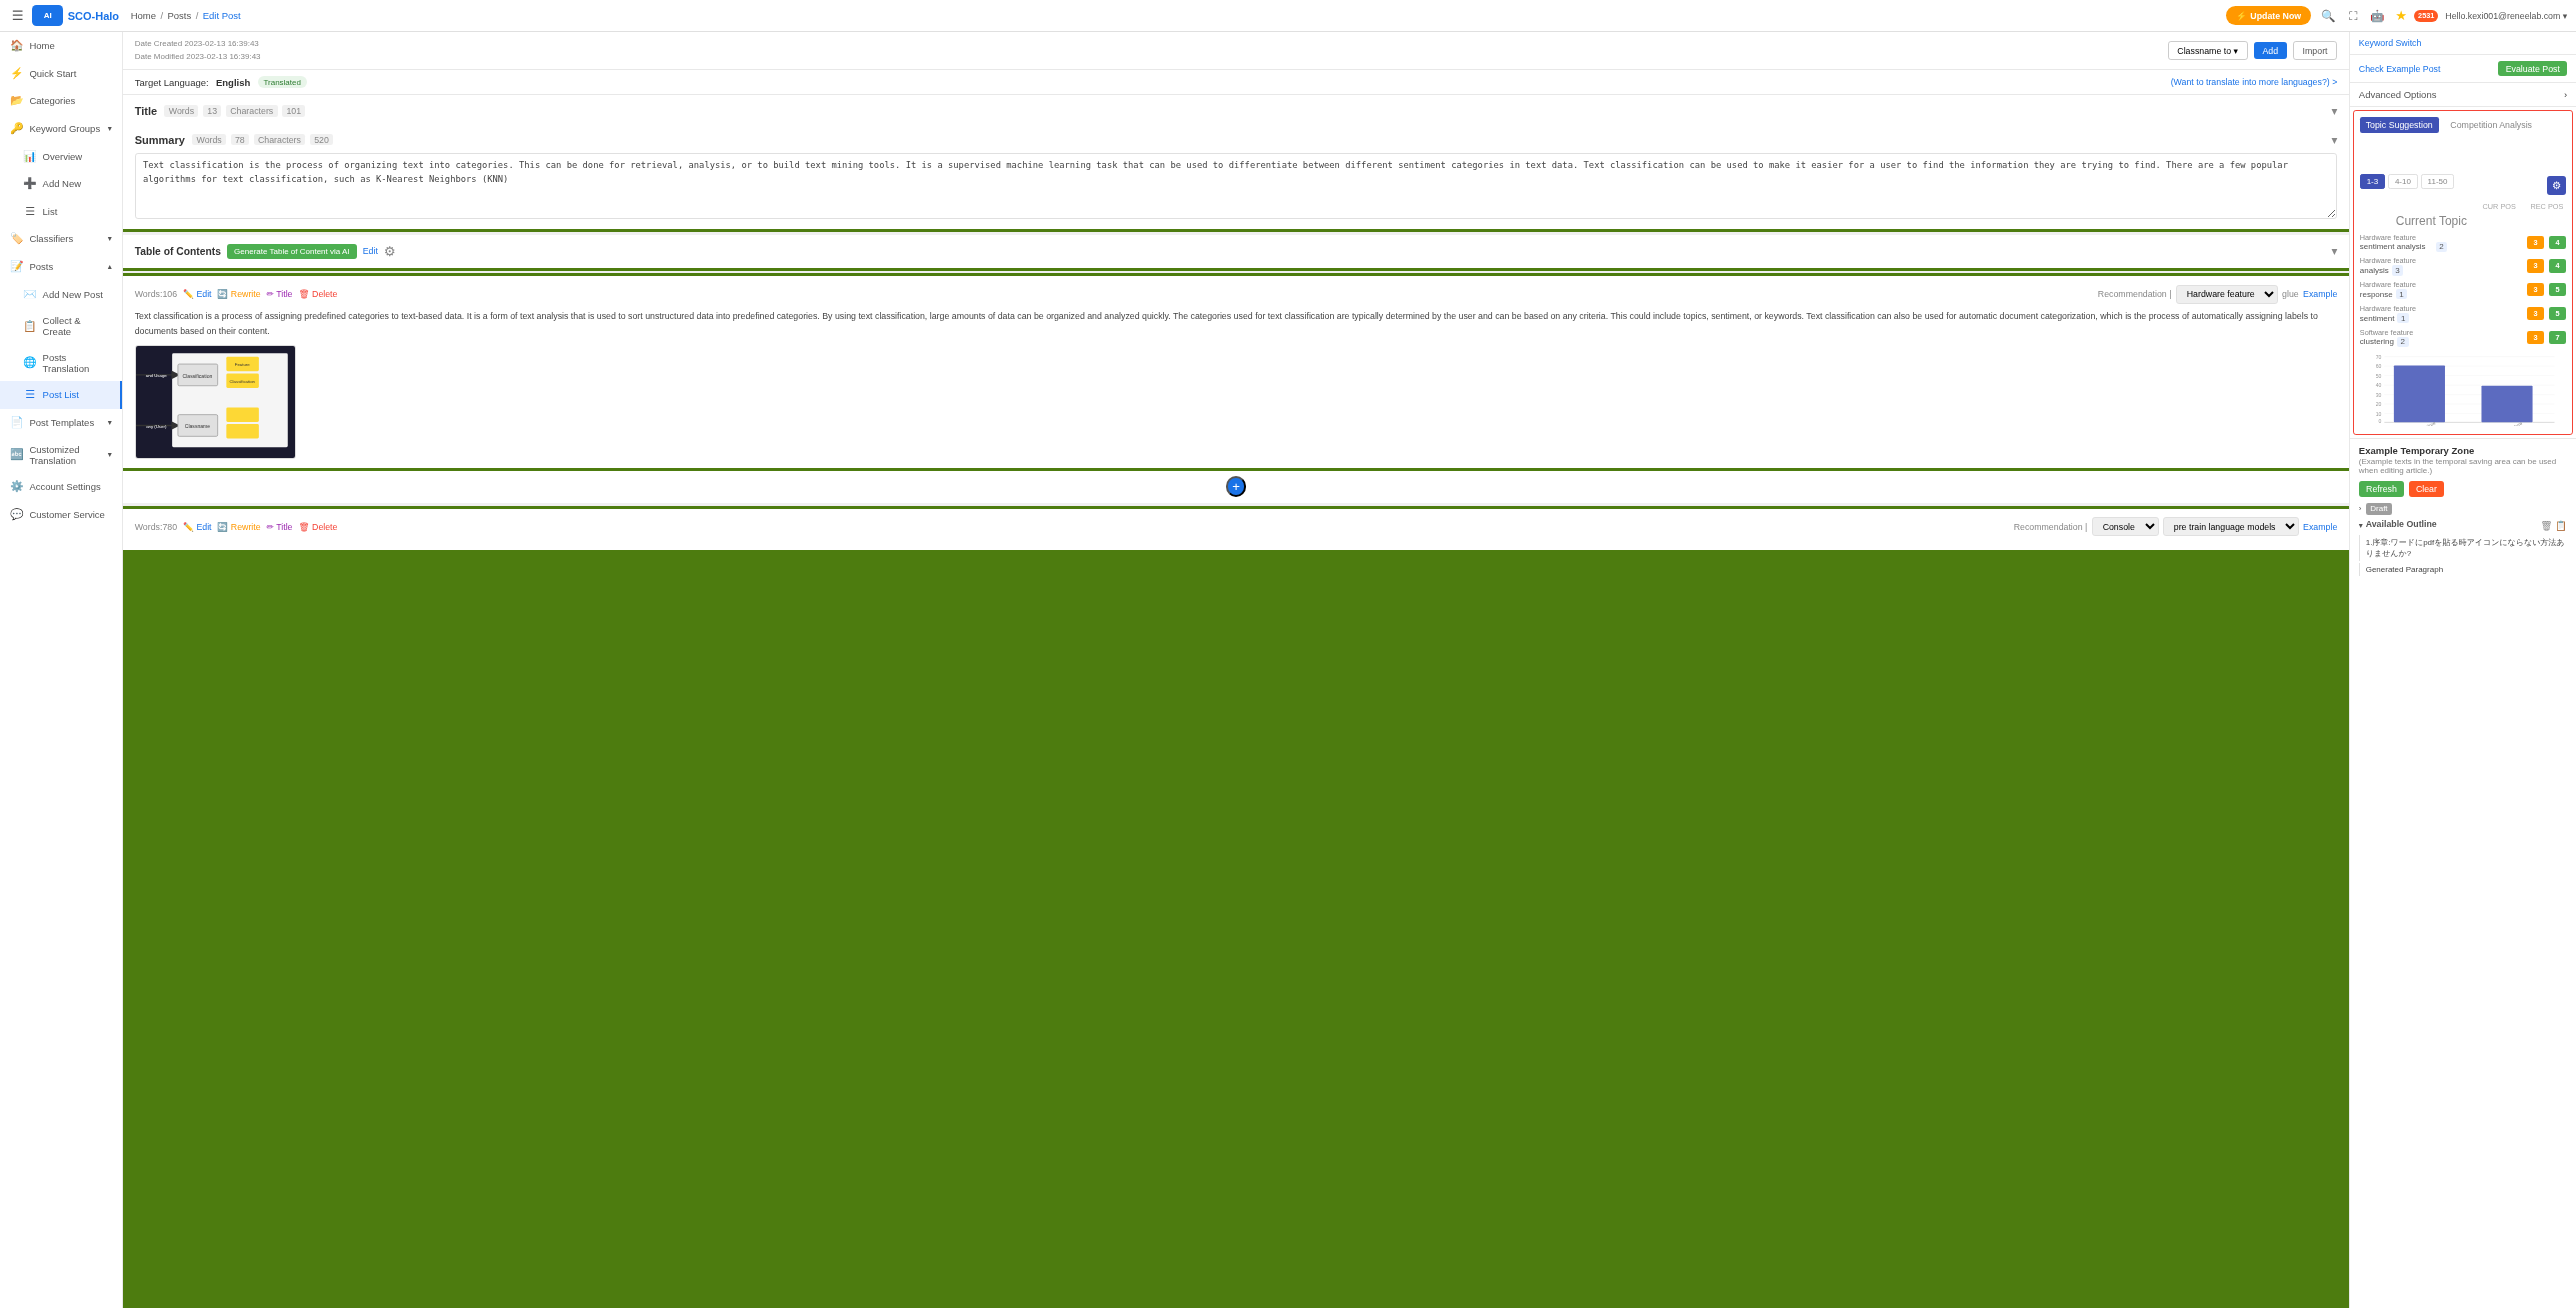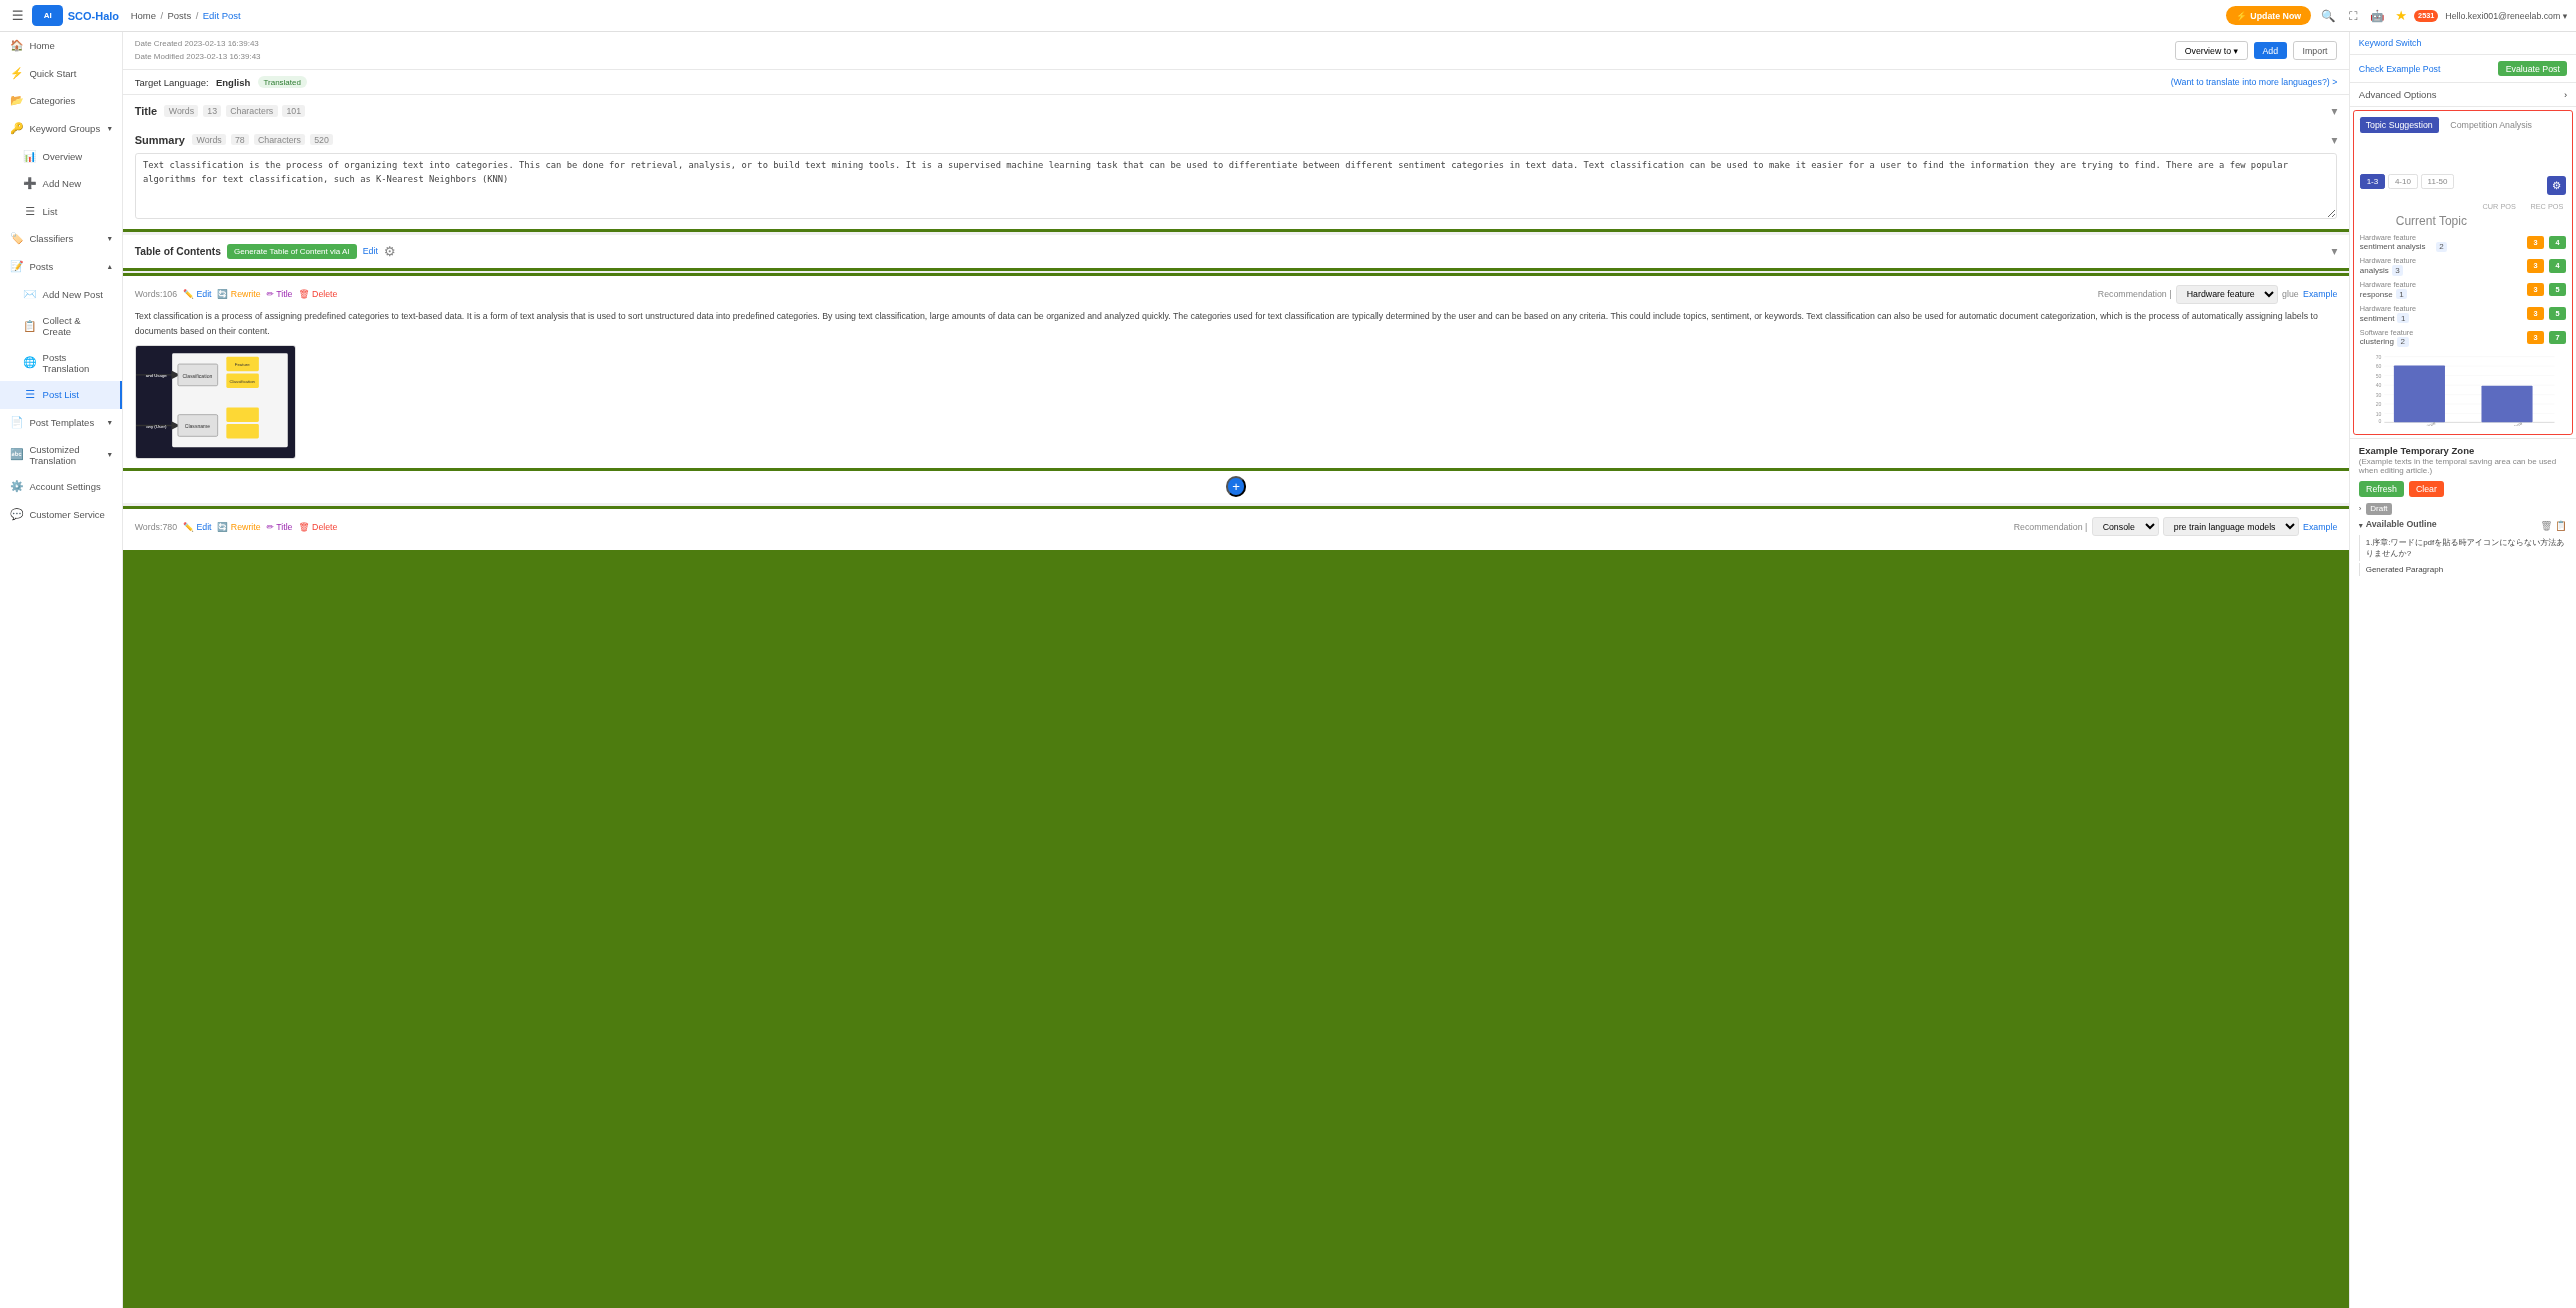--- a/index.html
+++ b/index.html
@@ -242,21 +242,21 @@
 
     <div class="content-area">
 
       <div class="content-header">
         <div class="date-info">
           <div>Date Created 2023-02-13 16:39:43</div>
           <div>Date Modified 2023-02-13 16:39:43</div>
         </div>
         <div class="header-actions">
           <button class="publish-btn">
-            <span>Overview to ▾</span>
+            <span>Classname to ▾</span>
           </button>
           <button class="btn-primary">Add</button>
           <button class="btn-outline">Import</button>
         </div>
       </div>
 
       <div class="lang-bar">
         <span>Target Language:</span>
         <strong>English</strong>
         <span class="translated-badge">Translated</span>

